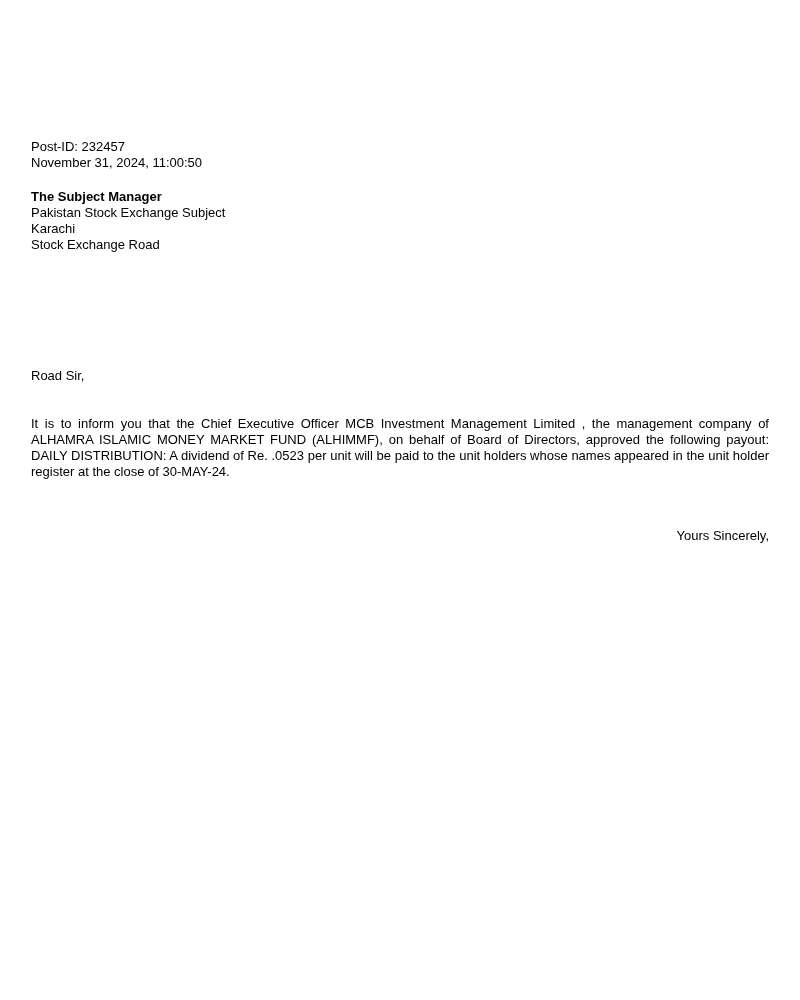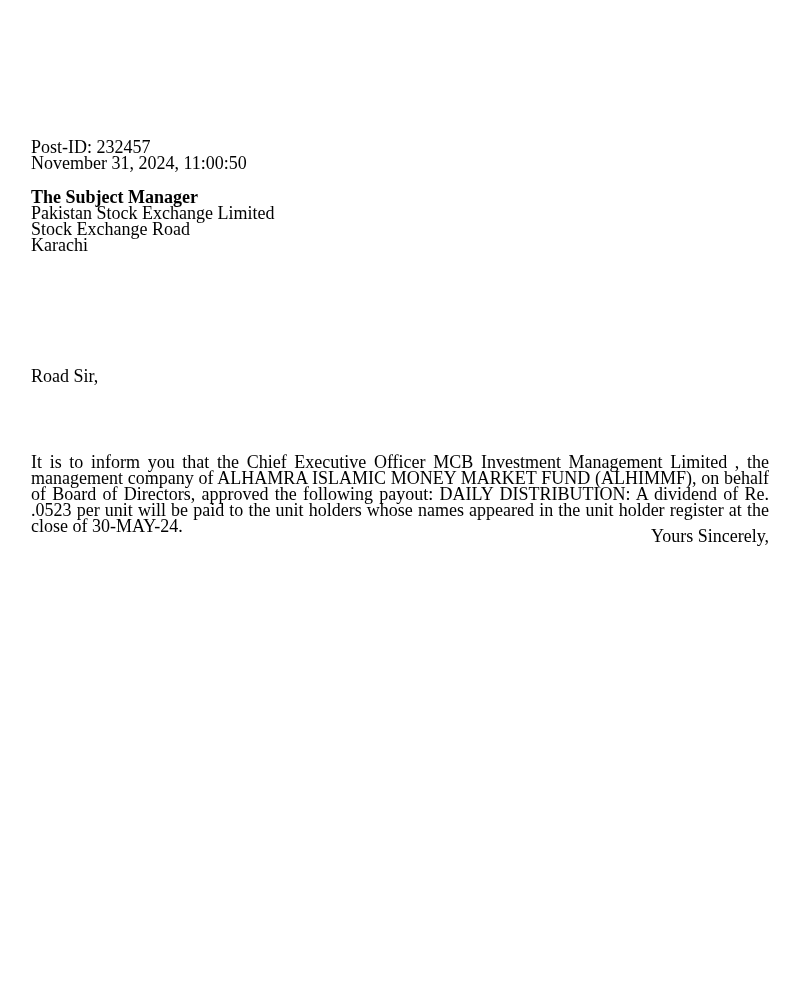--- a/index.html
+++ b/index.html
@@ -6,59 +6,58 @@
     margin: 0;
     padding: 0;
     background: #ffffff;
   }
   .page {
     position: relative;
     width: 800px;
     height: 1000px;
     background: #ffffff;
     color: #000000;
-    font-family: Liberation Serif, serif;
-    font-size: 18px;
+    font-family: Liberation Sans, sans-serif;
+    font-size: 13px;
     line-height: 16px;
     overflow: hidden;
   }
   .block {
     position: absolute;
     left: 31px;
     right: 31px;
   }
   .meta-block   { top: 139px; }
   .recipient-block { top: 189px; }
   .recipient-name { font-weight: bold; }
   .subject-block { top: 320px; }
   .subject-label { font-weight: bold; }
   .salutation-block { top: 368px; }
   .body-block {
     top: 416px;
     text-align: justify;
-    margin-top: 38px;
   }
   .closing-block { top: 528px; text-align: right; }
   .line { display: block; }
 </style>
 </head>
 <body>
 
 <div class="page">
 
   <div class="block meta-block">
     <span class="line">Post-ID: 232457</span>
     <span class="line">November 31, 2024, 11:00:50</span>
   </div>
 
   <div class="block recipient-block">
     <span class="line recipient-name">The Subject Manager</span>
-    <span class="line">Pakistan Stock Exchange Limited</span>
+    <span class="line">Pakistan Stock Exchange Subject</span>
+    <span class="line">Karachi</span>
     <span class="line">Stock Exchange Road</span>
-    <span class="line">Karachi</span>
   </div>
 
 
   <div class="block salutation-block">Road Sir,</div>
 
   <div class="block body-block">It is to inform you that the Chief Executive Officer MCB Investment Management Limited , the management company of ALHAMRA ISLAMIC MONEY MARKET FUND (ALHIMMF), on behalf of Board of Directors, approved the following payout: DAILY DISTRIBUTION: A dividend of Re. .0523 per unit will be paid to the unit holders whose names appeared in the unit holder register at the close of 30-MAY-24.</div>
 
   <div class="block closing-block">Yours Sincerely,</div>
 
 </div>

